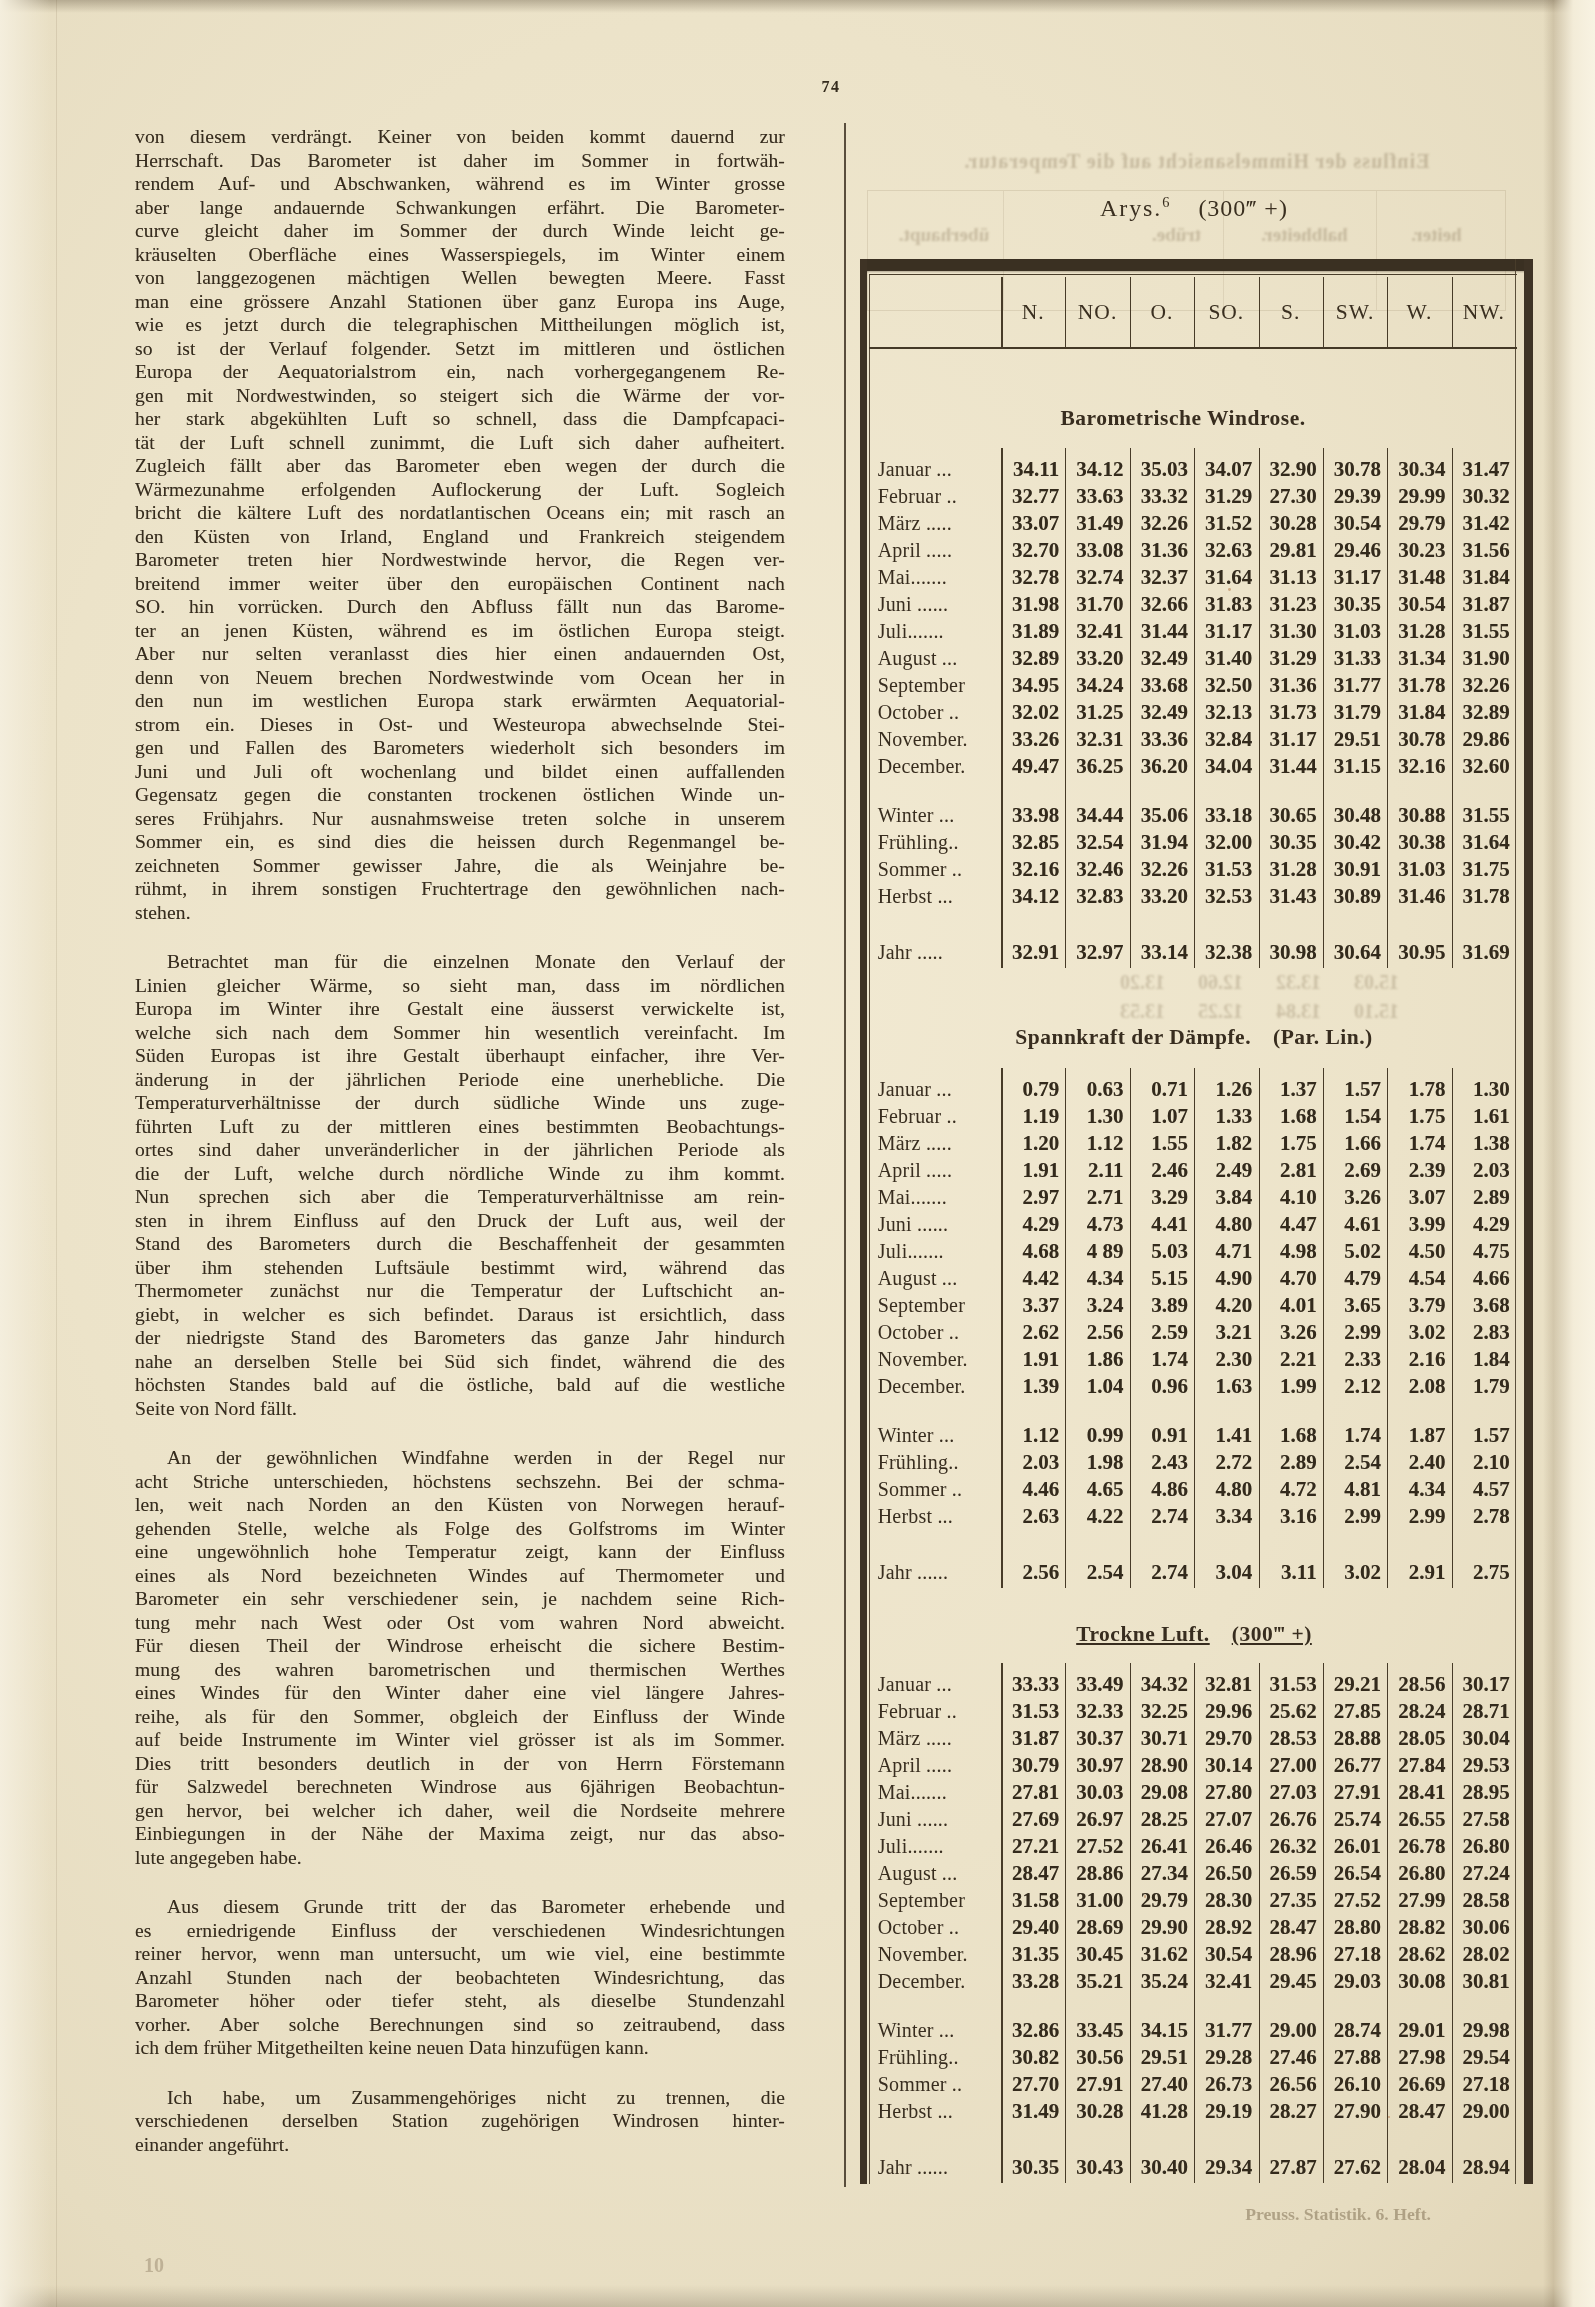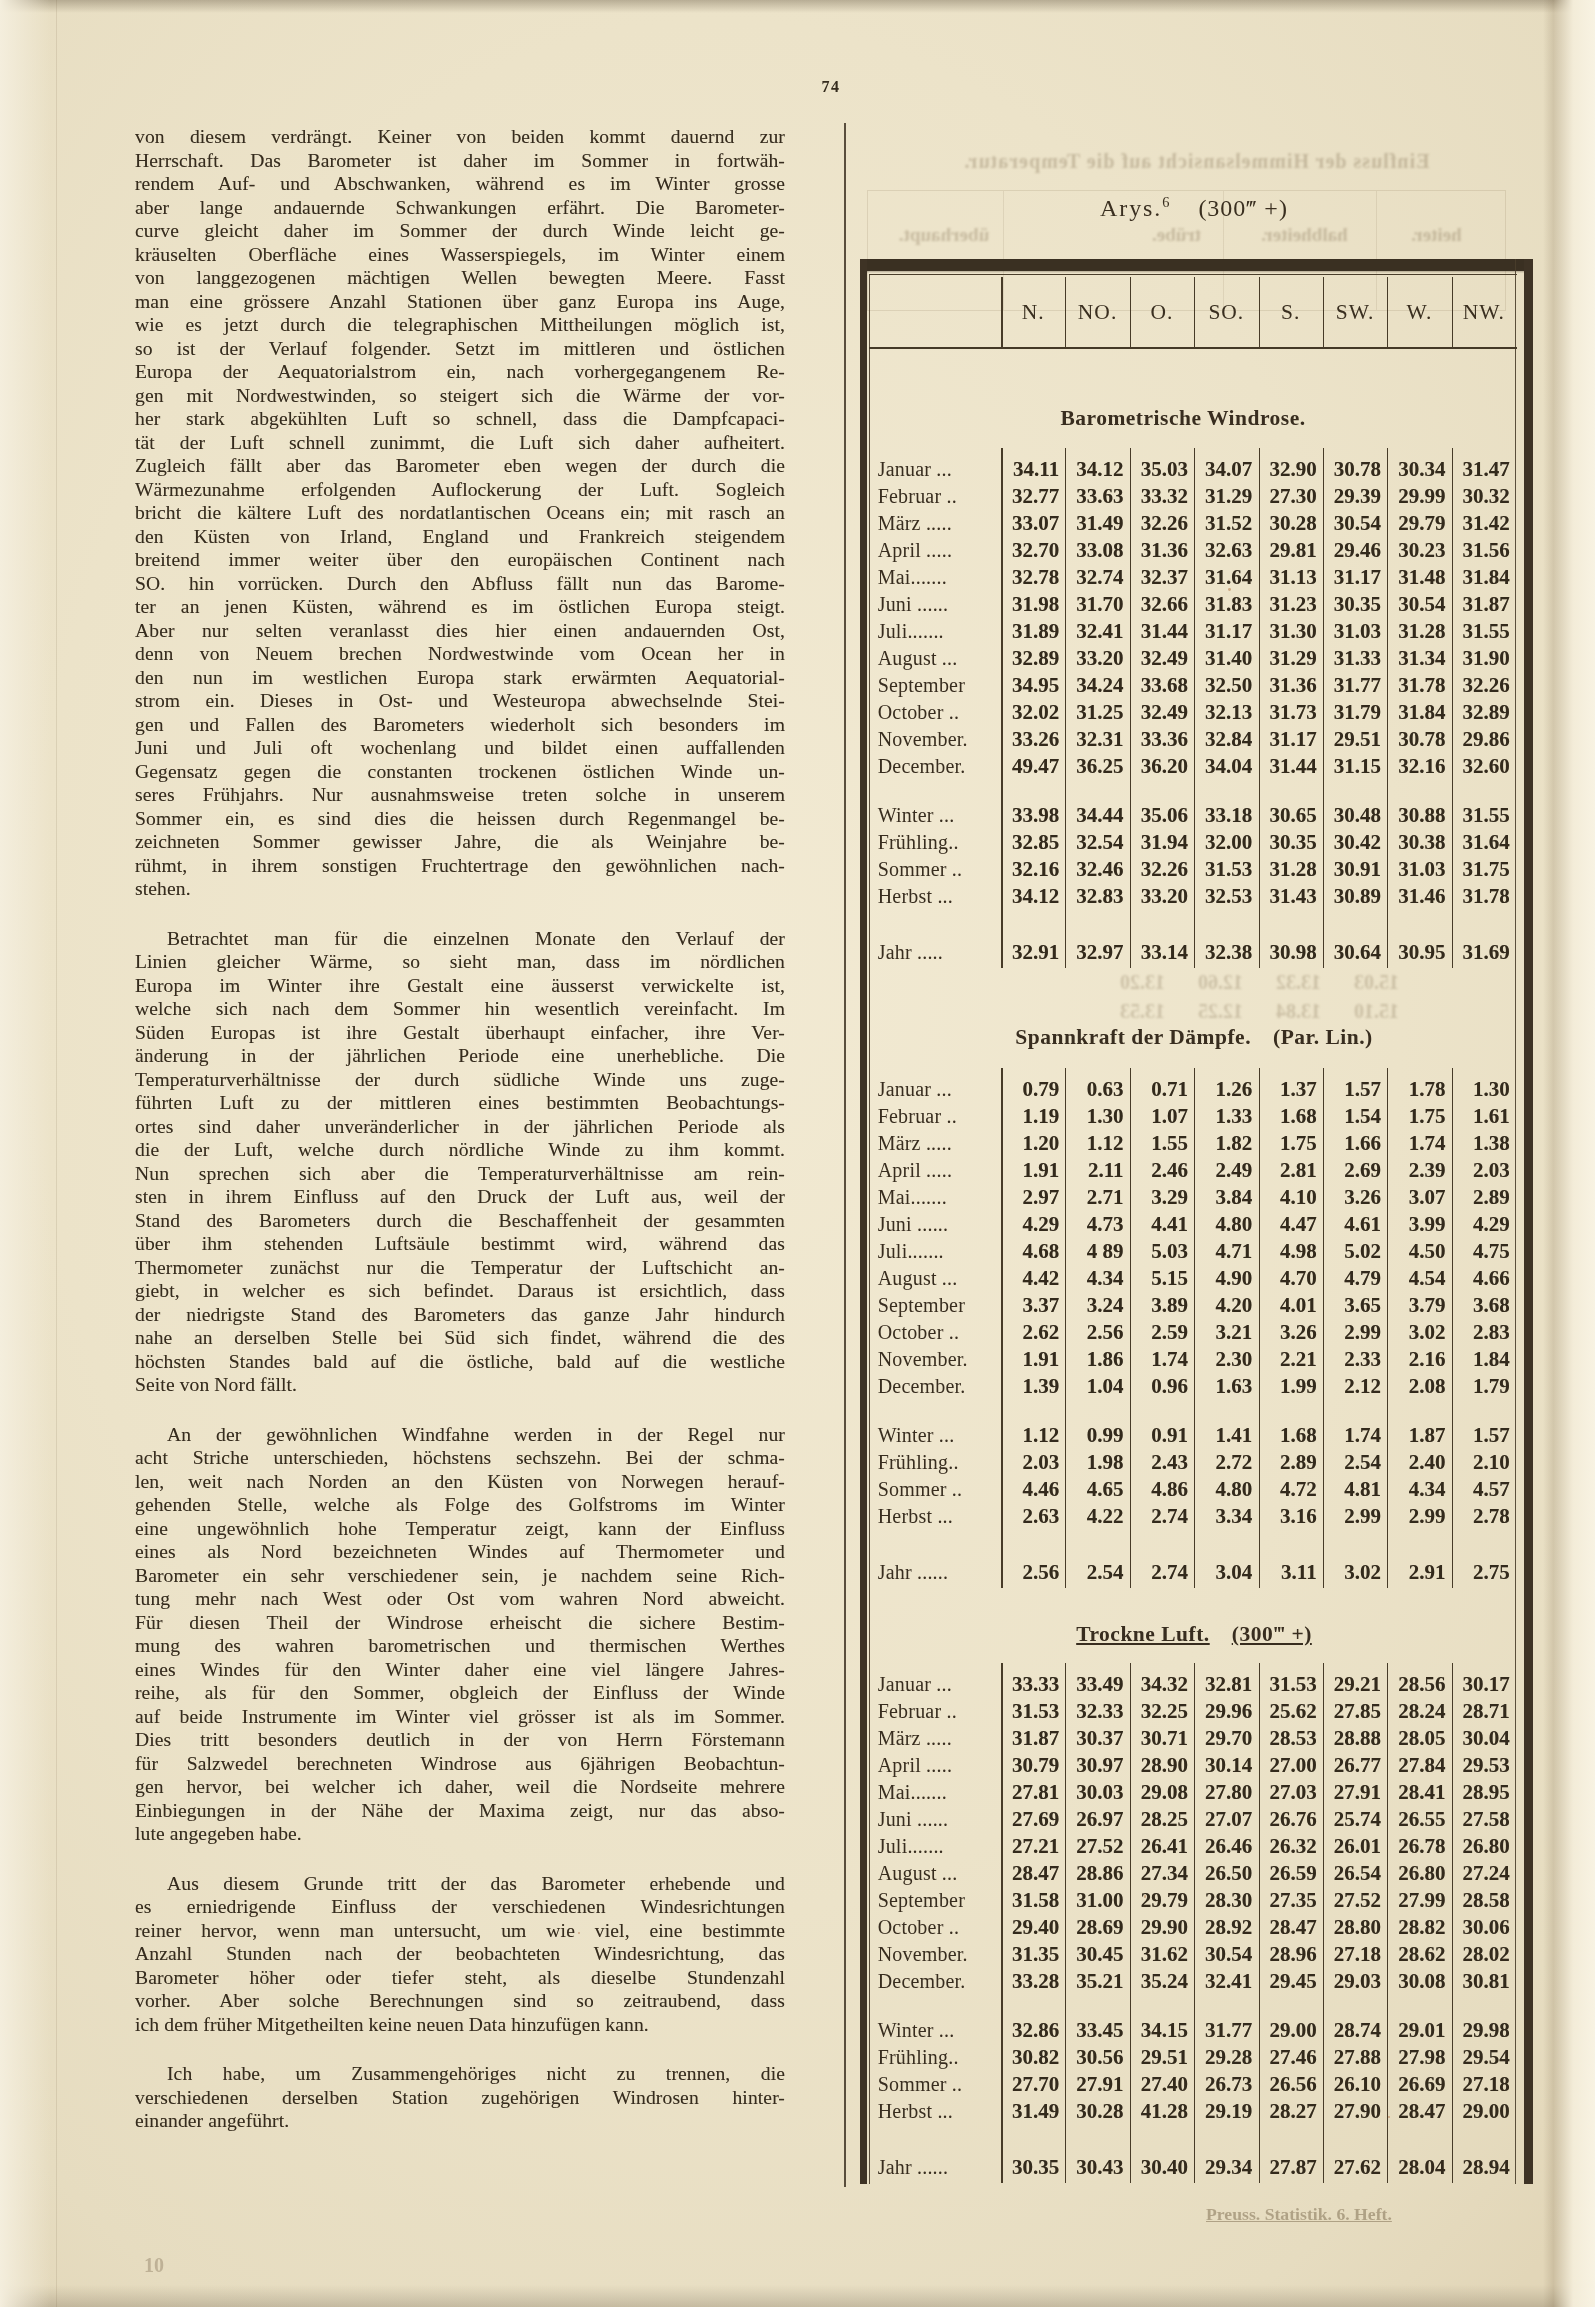--- a/index.html
+++ b/index.html
@@ -69,21 +69,21 @@
   .mir{transform:scaleX(-1);}
   .gtitle{left:876px;top:150px;width:641px;text-align:center;font-size:20px;letter-spacing:1px;}
   .gframe{position:absolute;left:867px;top:190px;width:637px;height:119px;
     border:1.4px solid rgba(110,90,60,.14);background-repeat:no-repeat;
     background-image:linear-gradient(rgba(110,90,60,.12),rgba(110,90,60,.12)),linear-gradient(rgba(110,90,60,.12),rgba(110,90,60,.12)),linear-gradient(rgba(110,90,60,.12),rgba(110,90,60,.12));
     background-size:1.4px 100%,1.4px 100%,1.4px 100%;background-position:135px 0,355px 0,508px 0;}
   .gword{top:224px;font-size:19px;text-align:center;}
   #gw0{left:872px;width:144px;} #gw1{left:1124px;width:105px;} #gw2{left:1235px;width:139px;} #gw3{left:1384px;width:105px;}
   .grow{width:388px;left:1120px;font-size:20px;word-spacing:28px;text-align:right;color:rgba(112,92,62,.26);}
   #grow0{top:971px;} #grow1{top:1000px;}
-  .gsig{left:1206px;top:2204px;width:225px;text-align:left;font-size:17.7px;color:rgba(100,80,52,.42);filter:blur(0.6px);text-decoration:underline;}
+  .gsig{left:1206px;top:2204px;width:225px;text-align:right;font-size:17.7px;color:rgba(100,80,52,.42);filter:blur(0.6px);}
   .gten{left:144px;top:2254px;font-size:20px;color:rgba(100,80,52,.30);filter:blur(0.7px);}
 </style>
 </head>
 <body>
 
 <div id="page">
 
   <div class="edge-top"></div>
   <div class="edge-bottom"></div>
   <div class="edge-left"></div>
@@ -120,20 +120,21 @@
         <div class="tline">wie es jetzt durch die telegraphischen Mittheilungen möglich ist,</div>
         <div class="tline">so ist der Verlauf folgender.  Setzt im mittleren und östlichen</div>
         <div class="tline">Europa der Aequatorialstrom ein, nach vorhergegangenem Re-</div>
         <div class="tline">gen mit Nordwestwinden, so steigert sich die Wärme der vor-</div>
         <div class="tline">her stark abgekühlten Luft so schnell, dass die Dampfcapaci-</div>
         <div class="tline">tät der Luft schnell zunimmt, die Luft sich daher aufheitert.</div>
         <div class="tline">Zugleich fällt aber das Barometer eben wegen der durch die</div>
         <div class="tline">Wärmezunahme erfolgenden Auflockerung der Luft.  Sogleich</div>
         <div class="tline">bricht die kältere Luft des nordatlantischen Oceans ein; mit rasch an</div>
         <div class="tline">den Küsten von Irland, England und Frankreich steigendem</div>
+        <div class="tline">Barometer treten hier Nordwestwinde hervor, die Regen ver-</div>
         <div class="tline">breitend immer weiter über den europäischen Continent nach</div>
         <div class="tline">SO. hin vorrücken.  Durch den Abfluss fällt nun das Barome-</div>
         <div class="tline">ter an jenen Küsten, während es im östlichen Europa steigt.</div>
         <div class="tline">Aber nur selten veranlasst dies hier einen andauernden Ost,</div>
         <div class="tline">denn von Neuem brechen Nordwestwinde vom Ocean her in</div>
         <div class="tline">den nun im westlichen Europa stark erwärmten Aequatorial-</div>
         <div class="tline">strom ein.  Dieses in Ost- und Westeuropa abwechselnde Stei-</div>
         <div class="tline">gen und Fallen des Barometers wiederholt sich besonders im</div>
         <div class="tline">Juni und Juli oft wochenlang und bildet einen auffallenden</div>
         <div class="tline">Gegensatz gegen die constanten trockenen östlichen Winde un-</div>

